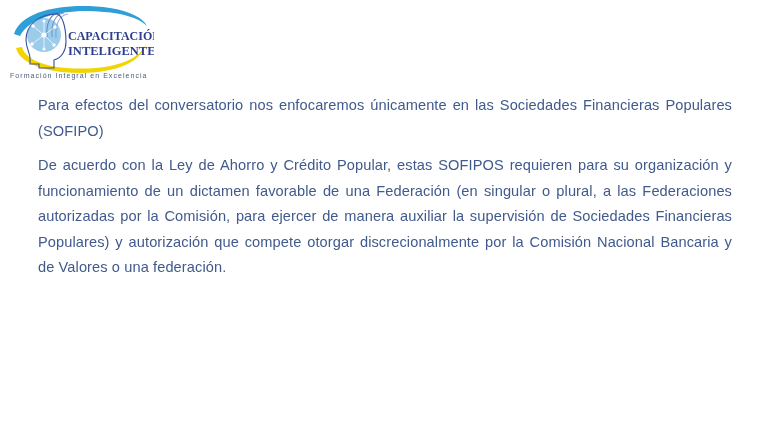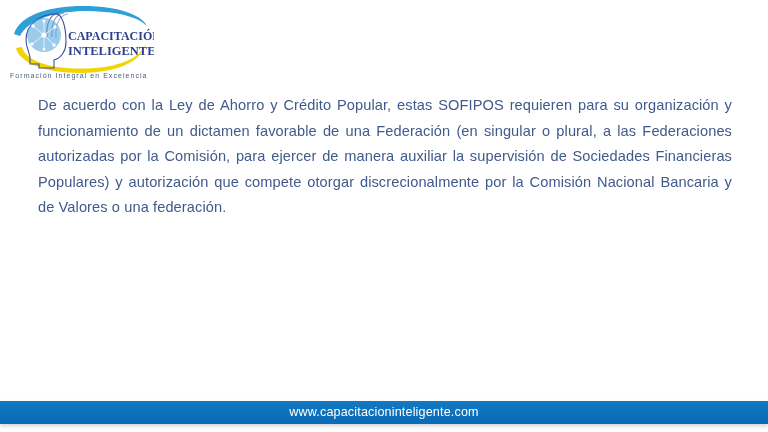--- a/index.html
+++ b/index.html
@@ -108,20 +108,18 @@
       </g>
 
       <text x="62" y="36" font-family="'Liberation Serif', serif" font-size="12" font-weight="bold" fill="#2c3f8f">CAPACITACIÓN</text>
       <text x="62" y="51" font-family="'Liberation Serif', serif" font-size="12.5" font-weight="bold" fill="#2c3f8f">INTELIGENTE</text>
 
       <text x="4" y="74" font-family="'Liberation Sans', sans-serif" font-size="7" letter-spacing="1.05" fill="#4a5b7e">Formación Integral en Excelencia</text>
     </svg>
   </div>
 
   <div class="content">
+    <p class="para">Para efectos del conversatorio nos enfocaremos únicamente en las Sociedades Financieras Populares (SOFIPO)</p>
     <p class="para">De acuerdo con la Ley de Ahorro y Crédito Popular, estas SOFIPOS requieren para su organización y funcionamiento de un dictamen favorable de una Federación (en singular o plural, a las Federaciones autorizadas por la Comisión, para ejercer de manera auxiliar la supervisión de Sociedades Financieras Populares) y autorización que compete otorgar discrecionalmente por la Comisión Nacional Bancaria y de Valores o una federación.</p>
   </div>
 
-  <div class="footer-bar">
-    <span class="footer-text">www.capacitacioninteligente.com</span>
-  </div>
 
 </div>
 
 </body></html>

